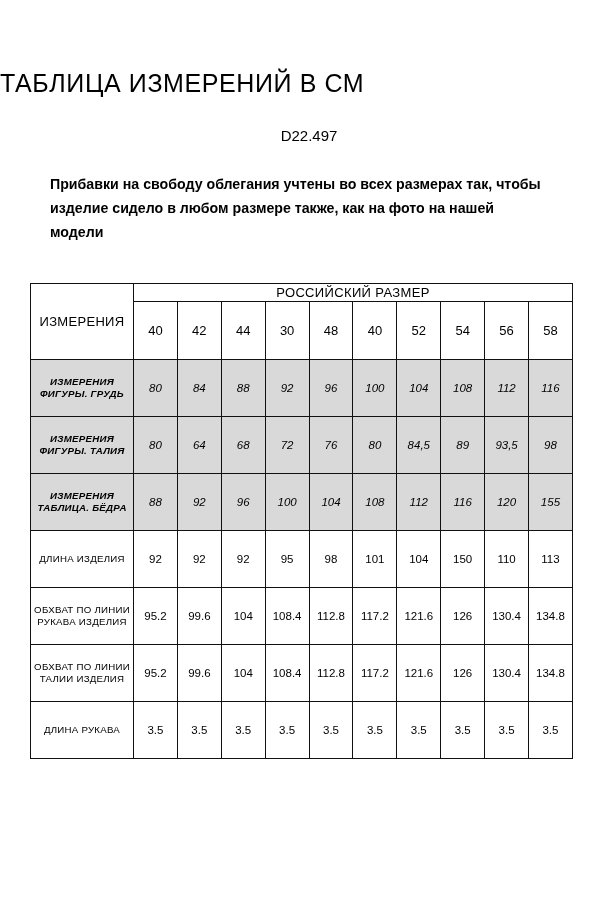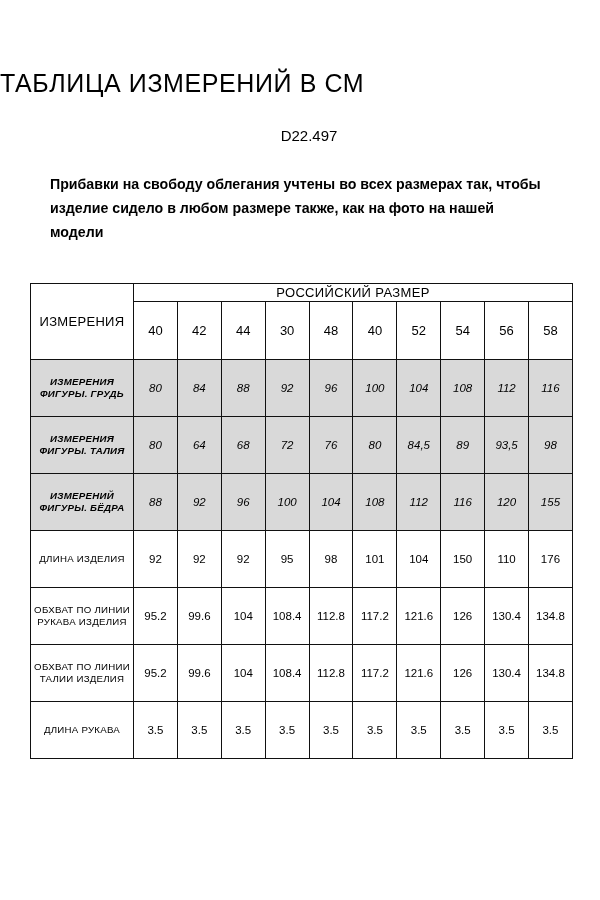--- a/index.html
+++ b/index.html
@@ -176,21 +176,21 @@
           <td class="row-value">68</td>
           <td class="row-value">72</td>
           <td class="row-value">76</td>
           <td class="row-value">80</td>
           <td class="row-value">84,5</td>
           <td class="row-value">89</td>
           <td class="row-value">93,5</td>
           <td class="row-value">98</td>
         </tr>
         <tr class="shaded">
-          <td class="row-label">ИЗМЕРЕНИЙ ФИГУРЫ. БЁДРА</td>
+          <td class="row-label">ИЗМЕРЕНИЯ ТАБЛИЦА. БЁДРА</td>
           <td class="row-value">88</td>
           <td class="row-value">92</td>
           <td class="row-value">96</td>
           <td class="row-value">100</td>
           <td class="row-value">104</td>
           <td class="row-value">108</td>
           <td class="row-value">112</td>
           <td class="row-value">116</td>
           <td class="row-value">120</td>
           <td class="row-value">155</td>
@@ -199,21 +199,21 @@
           <td class="row-label">ДЛИНА ИЗДЕЛИЯ</td>
           <td class="row-value">92</td>
           <td class="row-value">92</td>
           <td class="row-value">92</td>
           <td class="row-value">95</td>
           <td class="row-value">98</td>
           <td class="row-value">101</td>
           <td class="row-value">104</td>
           <td class="row-value">150</td>
           <td class="row-value">110</td>
-          <td class="row-value">176</td>
+          <td class="row-value">113</td>
         </tr>
         <tr class="plain">
           <td class="row-label">ОБХВАТ ПО ЛИНИИ РУКАВА ИЗДЕЛИЯ</td>
           <td class="row-value">95.2</td>
           <td class="row-value">99.6</td>
           <td class="row-value">104</td>
           <td class="row-value">108.4</td>
           <td class="row-value">112.8</td>
           <td class="row-value">117.2</td>
           <td class="row-value">121.6</td>

